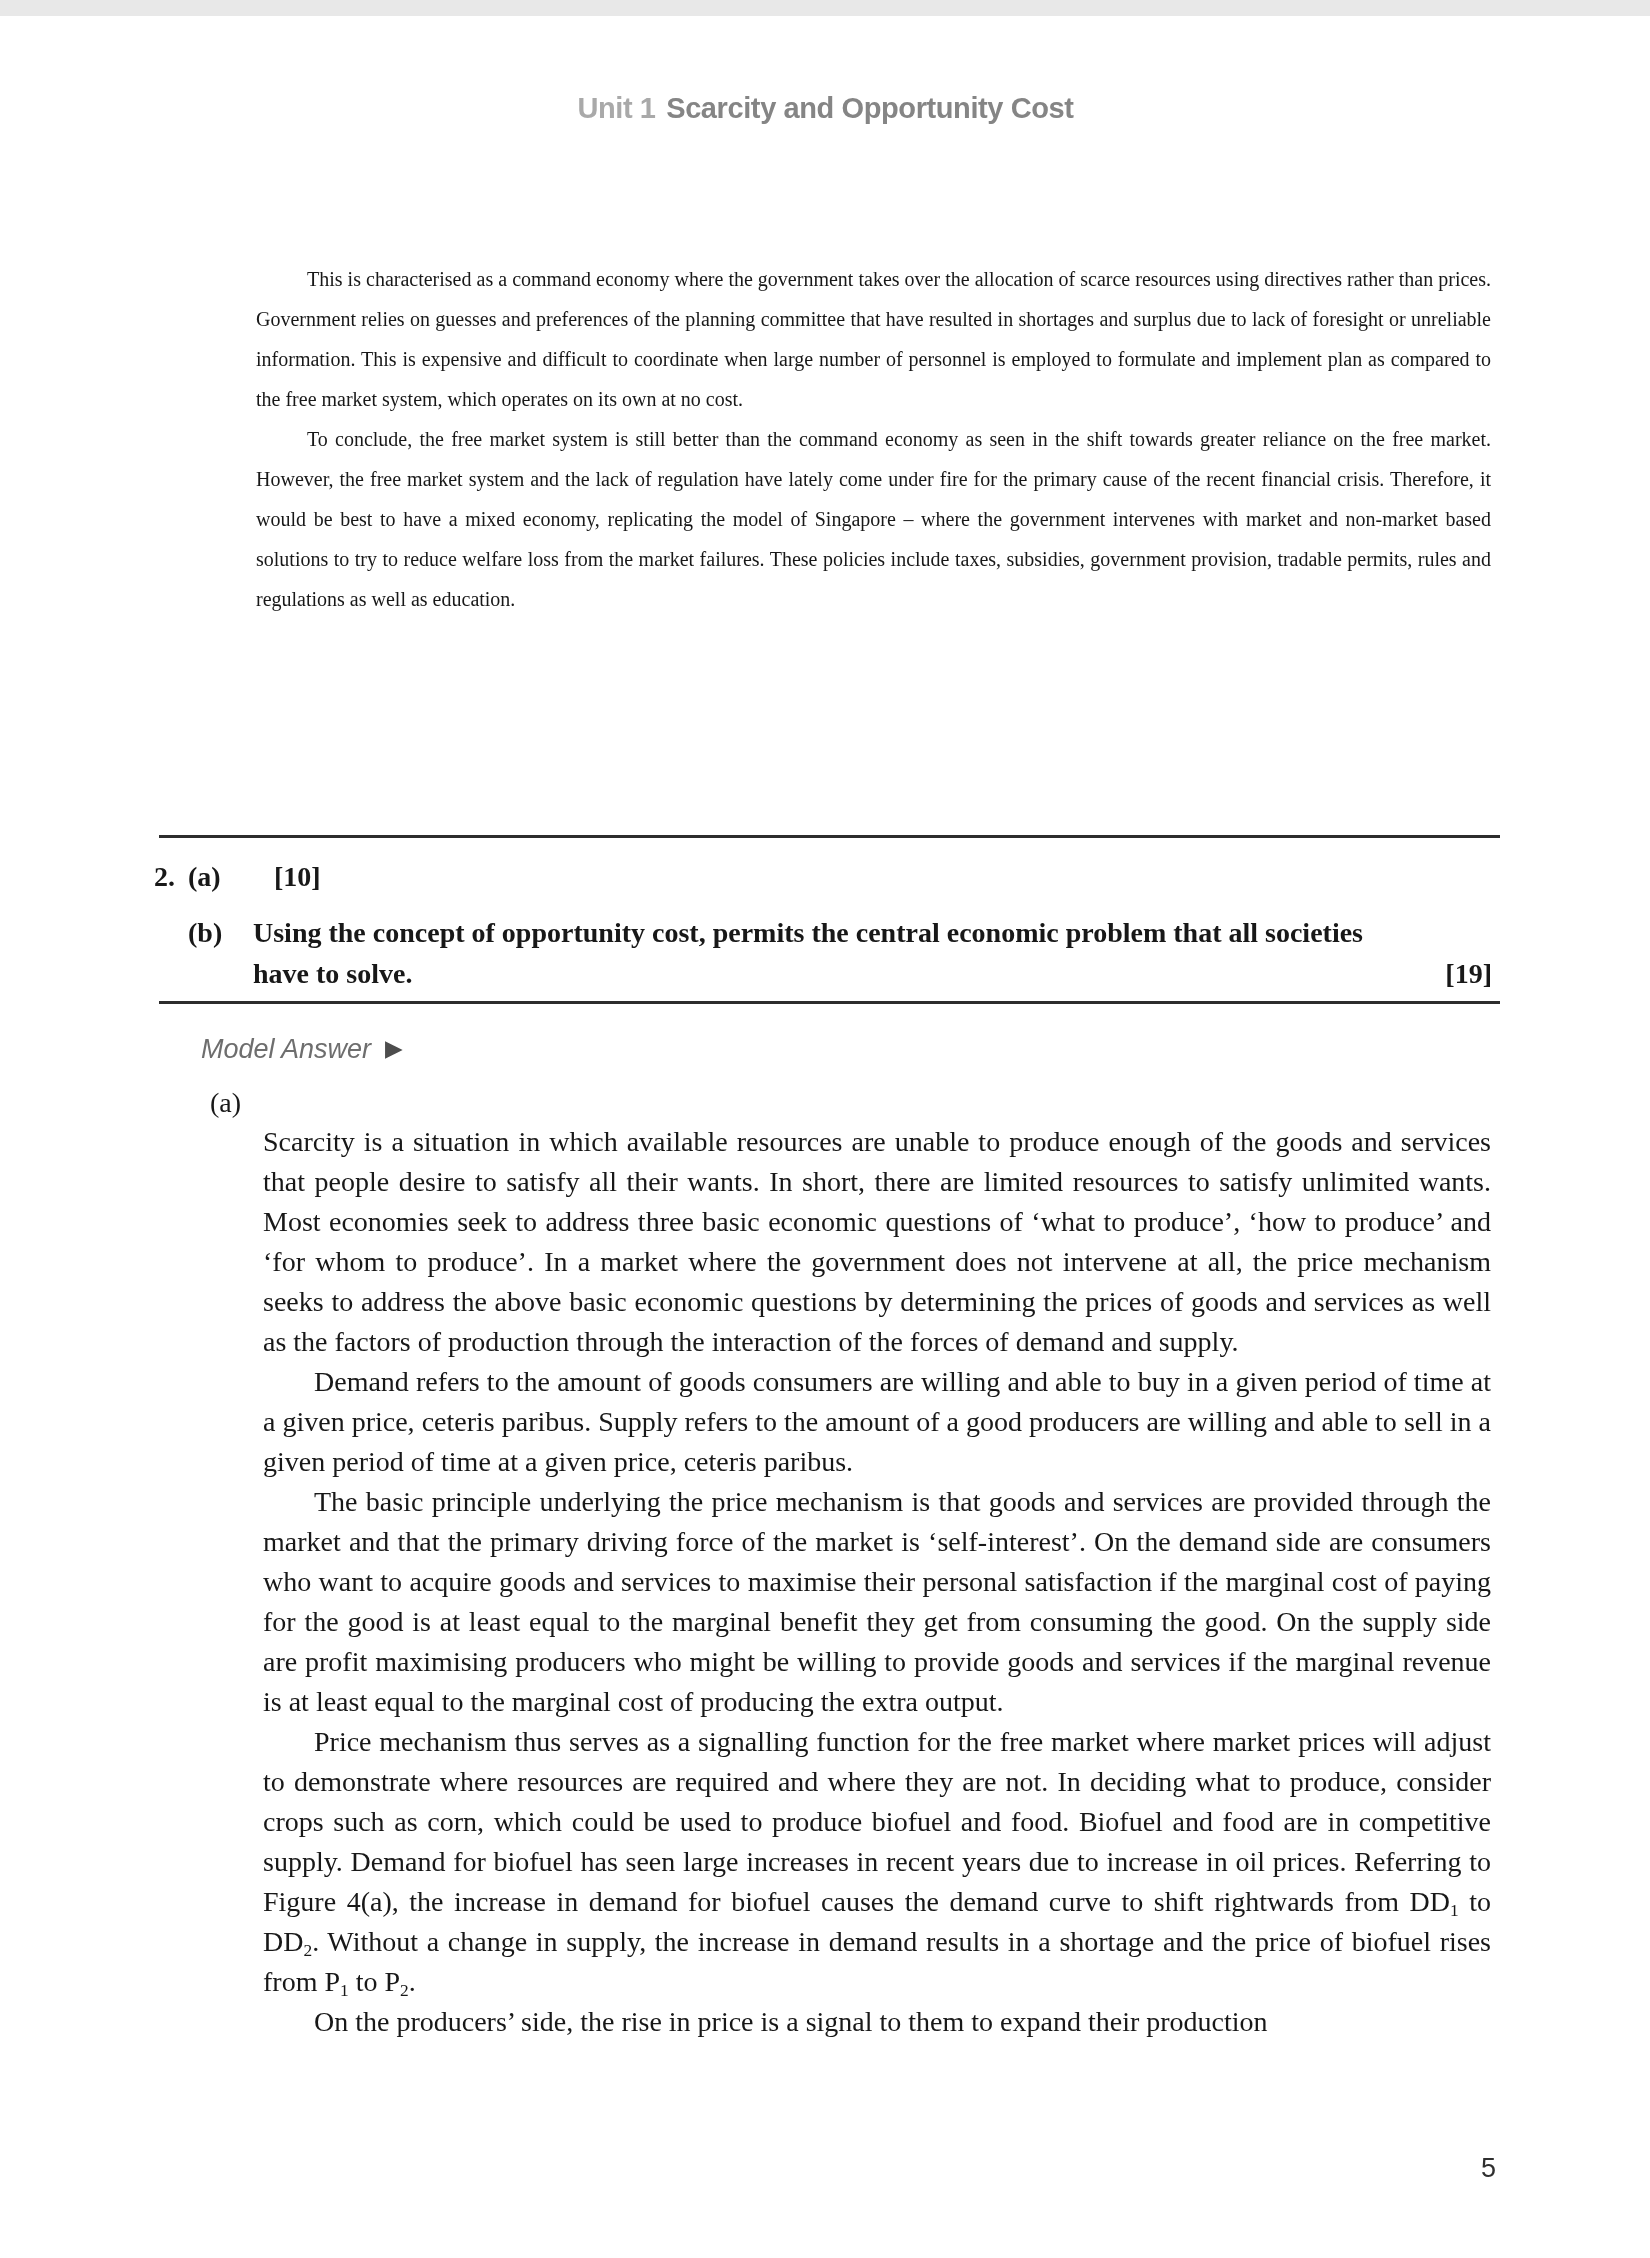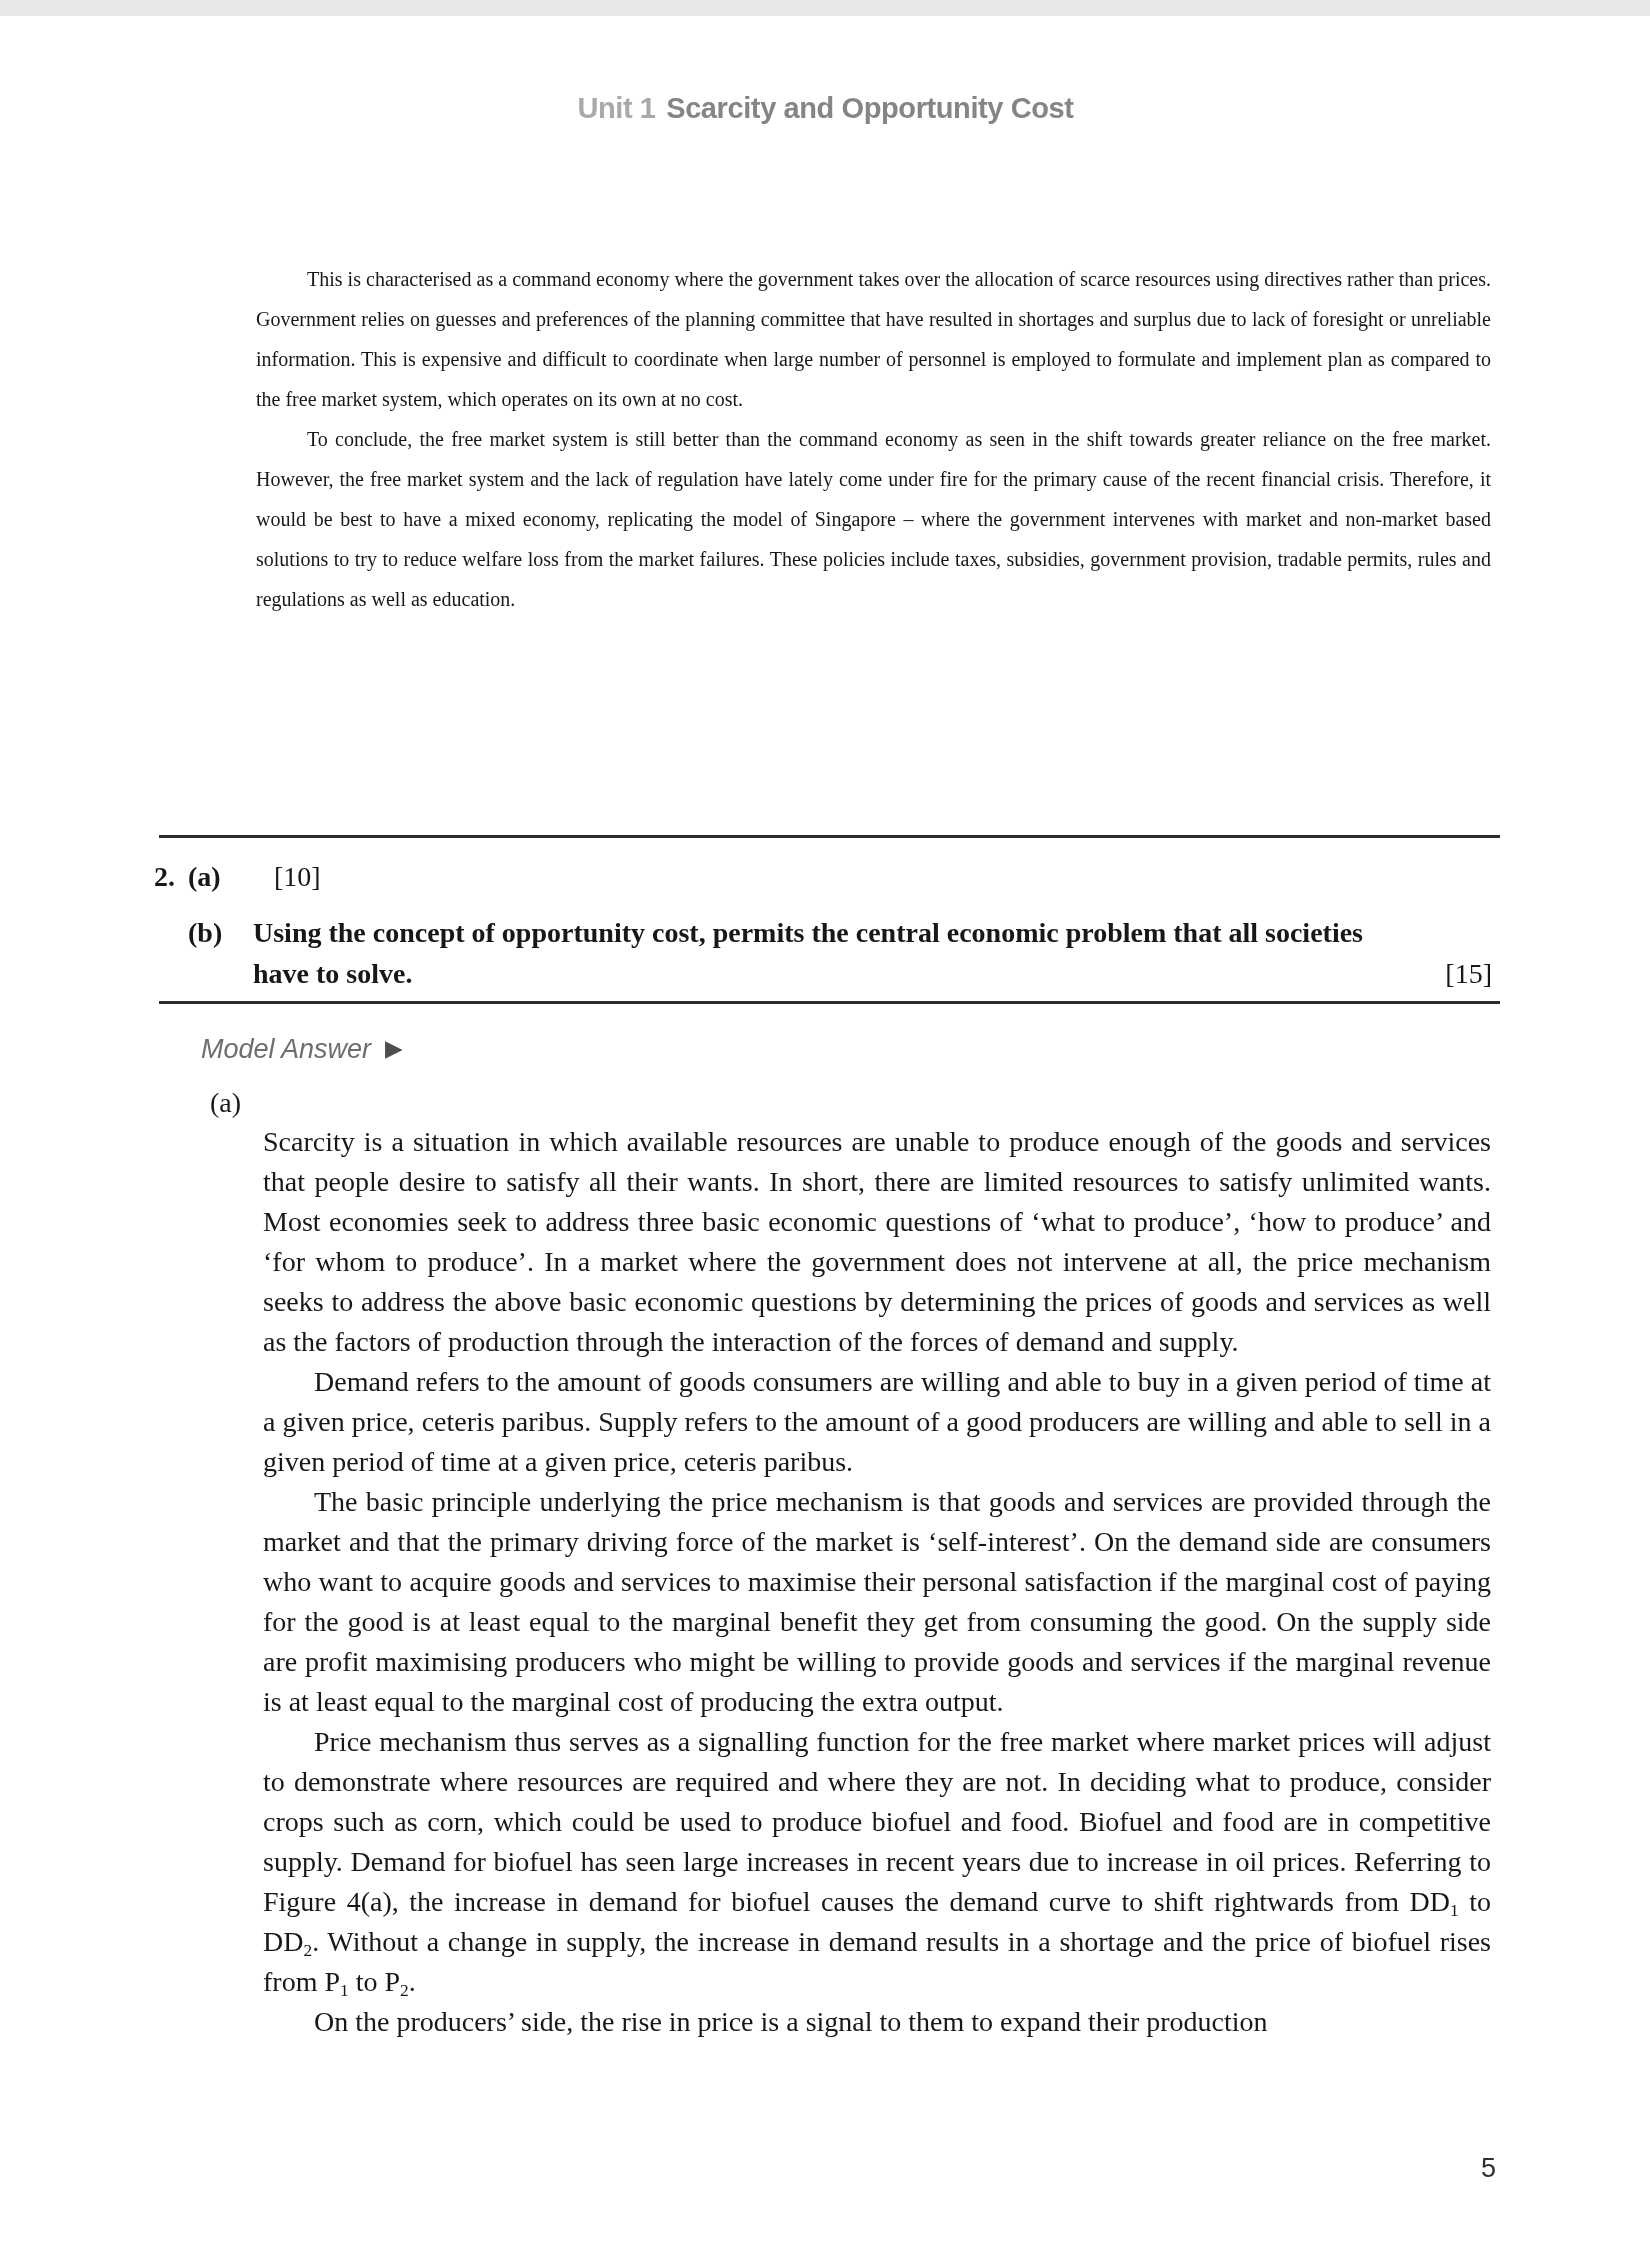--- a/index.html
+++ b/index.html
@@ -61,21 +61,21 @@
     width: 1338px;
     font-weight: 700;
     font-size: 28px;
     line-height: 41px;
   }
   .q-row { display: flex; align-items: flex-start; }
   .q-row + .q-row { margin-top: 15px; }
   .q-num   { width: 34px; flex: 0 0 auto; }
   .q-label { width: 65px; flex: 0 0 auto; }
   .q-text  { flex: 1 1 auto; }
-  .q-marks { flex: 0 0 auto; align-self: flex-end; font-weight: 400; padding-left: 21px; }
+  .q-marks { flex: 0 0 auto; align-self: flex-end; font-weight: 700; padding-left: 21px; }
 
   
   .model-answer {
     position: absolute;
     top: 1015px;
     left: 201px;
     font-family: "Liberation Sans", sans-serif;
     font-size: 27px;
     line-height: 34px;
     font-weight: 400;
@@ -143,21 +143,21 @@
   <section class="question">
       <div class="q-row">
         <span class="q-num">2.</span>
         <span class="q-label">(a)</span>
         <span class="q-marks">[10]</span>
       </div>
       <div class="q-row">
         <span class="q-num"></span>
         <span class="q-label">(b)</span>
         <span class="q-text">Using the concept of opportunity cost, permits the central economic problem that all societies have to solve.</span>
-        <span class="q-marks">[15]</span>
+        <span class="q-marks">[19]</span>
       </div>
     </section>
 
   <div class="rule rule2"></div>
 
   <div class="model-answer">
     <span class="ma-text">Model Answer</span><span class="arrow">▶</span>
   </div>
 
   <span class="answer-label">(a)</span>

